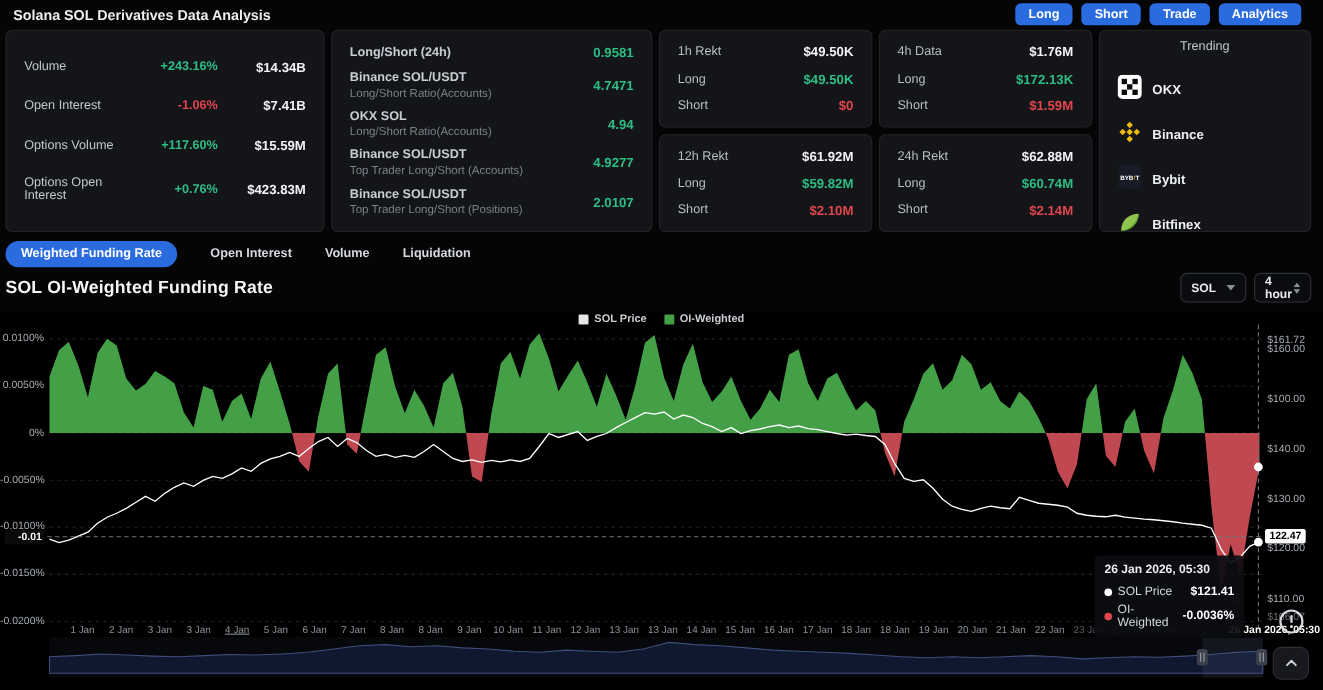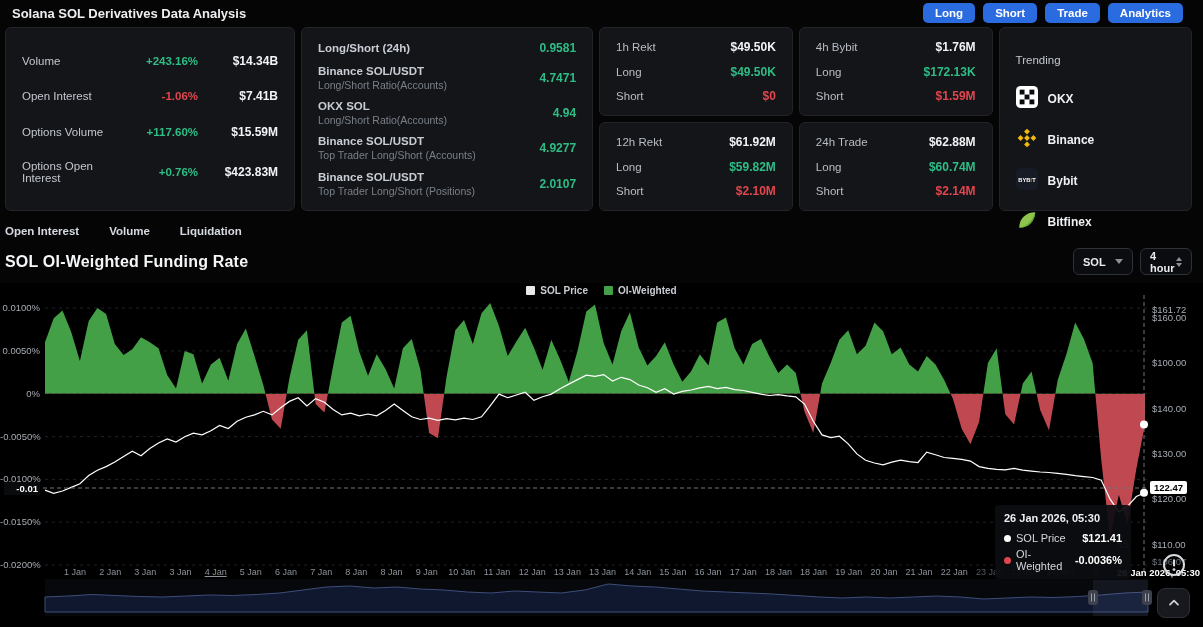--- a/index.html
+++ b/index.html
@@ -31,21 +31,21 @@
   .r-l1 { color:#c8cdd4; font-size:11.5px; font-weight:600; }
   .r-l2 { color:#798088; font-size:10.5px; margin-top:2px; }
   .r-val { color:#2ebd85; font-size:12px; font-weight:600; text-align:right; }
   .rekt-grid { width:395px; display:grid; grid-template-columns:1fr 1fr; grid-template-rows:1fr 1fr; gap:6px; }
   .rekt-card { display:flex; flex-direction:column; justify-content:space-evenly; padding:2px 16px; }
   .k-row { display:flex; align-items:center; justify-content:space-between; }
   .k-label { color:#b7bdc4; font-size:11.5px; }
   .k-total { color:#f2f3f5; font-weight:700; font-size:12px; }
   .k-long { color:#2ebd85; font-weight:600; font-size:12px; }
   .k-short { color:#e0464d; font-weight:600; font-size:12px; }
-  .card-trending { width:194px; padding:26px 16px; display:flex; flex-direction:column; }
+  .card-trending { width:194px; padding:8px 16px; display:flex; flex-direction:column;text-align:center; }
   .t-title { color:#c2c7ce; font-size:11.5px; margin-bottom:4px; }
   .t-item { display:flex; align-items:center; gap:10px; margin-top:16px; cursor:pointer; }
   .t-item svg { width:22px; height:22px; }
   .t-name { color:#eef0f2; font-weight:700; font-size:12px; }
   
   .tabs { position:absolute; top:218px; left:5px; display:flex; align-items:center; gap:30px; height:26px; }
   .tab { color:#d6dae0; font-size:11.5px; font-weight:700; cursor:pointer; }
   .tab.active { background:#2a6bdf; color:#fff; border-radius:14px; padding:6px 14px; }
   
   .chart-header { position:absolute; top:248px; left:5px; right:11px; display:flex; align-items:center; justify-content:space-between;gap:12px; }
@@ -178,21 +178,21 @@
             <span class="k-label">Long</span>
             <span class="k-long">$49.50K</span>
           </div>
           <div class="k-row">
             <span class="k-label">Short</span>
             <span class="k-short">$0</span>
           </div>
         </div>
         <div class="card rekt-card">
           <div class="k-row">
-            <span class="k-label">4h Bybit</span>
+            <span class="k-label">4h Data</span>
             <span class="k-total">$1.76M</span>
           </div>
           <div class="k-row">
             <span class="k-label">Long</span>
             <span class="k-long">$172.13K</span>
           </div>
           <div class="k-row">
             <span class="k-label">Short</span>
             <span class="k-short">$1.59M</span>
           </div>
@@ -206,21 +206,21 @@
             <span class="k-label">Long</span>
             <span class="k-long">$59.82M</span>
           </div>
           <div class="k-row">
             <span class="k-label">Short</span>
             <span class="k-short">$2.10M</span>
           </div>
         </div>
         <div class="card rekt-card">
           <div class="k-row">
-            <span class="k-label">24h Trade</span>
+            <span class="k-label">24h Rekt</span>
             <span class="k-total">$62.88M</span>
           </div>
           <div class="k-row">
             <span class="k-label">Long</span>
             <span class="k-long">$60.74M</span>
           </div>
           <div class="k-row">
             <span class="k-label">Short</span>
             <span class="k-short">$2.14M</span>
           </div>
@@ -260,20 +260,21 @@
                 <path d="M3.5 20.5C3.5 10 11 3.5 21 3.5 20.5 14 13 20.5 3.5 20.5Z" fill="#8fc54d"></path>
                 <path d="M3.5 20.5C10 19.5 17.5 15 21 3.5 20.5 14 13 20.5 3.5 20.5Z" fill="#57a32e"></path>
               </svg></span>
             <span class="t-name">Bitfinex</span>
           </div>
         </div>
     </div>
   </div>
 
   <div class="tabs" id="tabs-row">
+      <div class="tab active">Weighted Funding Rate</div>
       <div class="tab">Open Interest</div>
       <div class="tab">Volume</div>
       <div class="tab">Liquidation</div>
     </div>
 
   <div class="chart-header">
     <div class="chart-title">SOL OI-Weighted Funding Rate</div>
     <div class="selects">
       <div class="select sel-symbol">
         <span>SOL</span>

